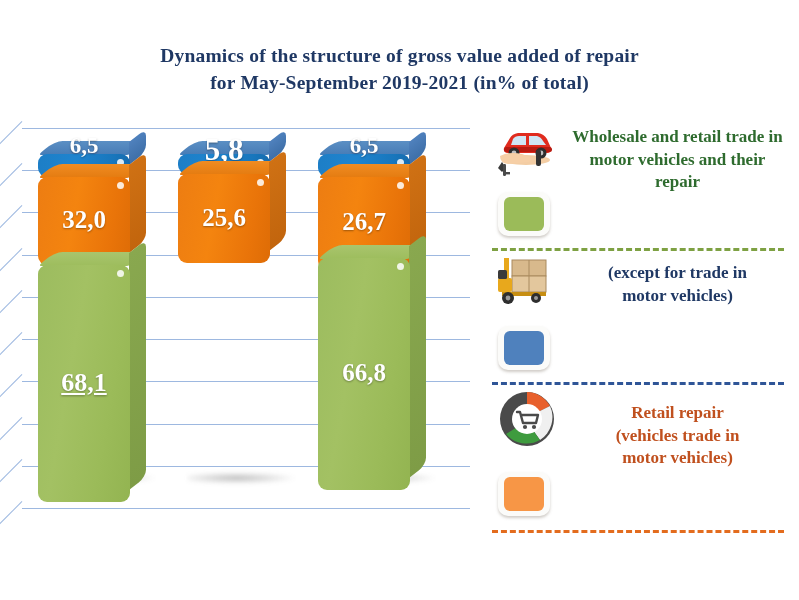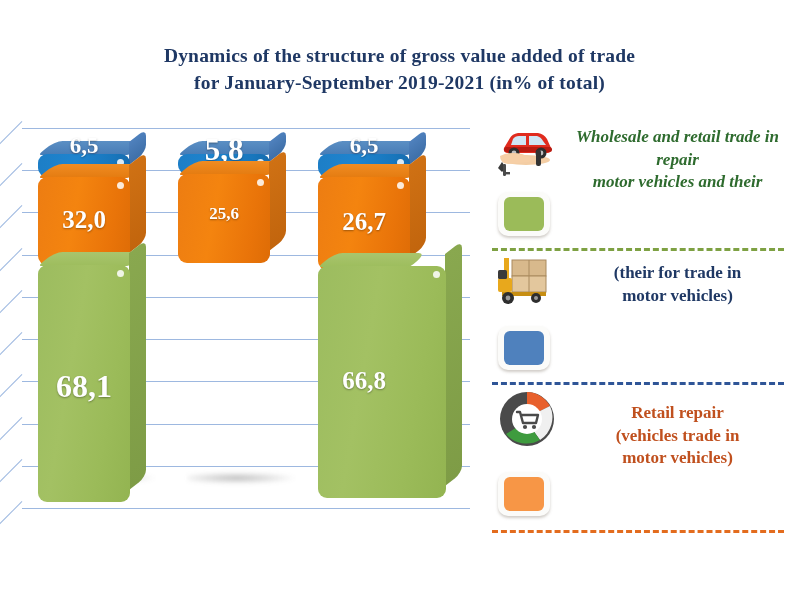--- a/index.html
+++ b/index.html
@@ -128,22 +128,22 @@
     position:absolute;left:8px;width:292px;height:0;
     border-top:3px dashed #cfa36a;
   }
 </style>
 </head>
 <body>
 
 <div id="root">
 
   <div class="title">
-    <span class="line">Dynamics of the structure of gross value added of trade</span>
-    <span class="line">for January-September  2019-2021 (in% of total)</span>
+    <span class="line">Dynamics of the structure of gross value added of repair</span>
+    <span class="line">for May-September  2019-2021 (in% of total)</span>
   </div>
 
   <div class="plot">
     <div class="grid-wall" id="gridwall">
         <div class="gline" style="top: 8px;"></div>
         <div class="dline" style="top: 25px;"></div>
         <div class="gline" style="top: 50.2222px;"></div>
         <div class="dline" style="top: 67.2222px;"></div>
         <div class="gline" style="top: 92.4444px;"></div>
         <div class="dline" style="top: 109.444px;"></div>
@@ -163,21 +163,21 @@
         <div class="dline" style="top: 405px;"></div>
       </div>
     <div class="bars" id="bars">
         <div class="bar" style="left: 38px; height: 348px;">
           <div class="barshadow"></div>
           <div class="seg c-green" style="height: 236.988px; bottom: 0px; z-index: 10;">
             <div class="topf"></div>
             <div class="side"></div>
             <div class="face"></div>
             <div class="spec"></div>
-            <div class="lbl" style="font-size: 32px; top: 104.494px; z-index: 20;">68,1</div>
+            <div class="lbl" style="font-size: 26px; top: 104.494px; z-index: 20; text-decoration: underline;">68,1</div>
           </div>
           <div class="seg c-orange" style="height: 88.392px; bottom: 236.988px; z-index: 9;">
             <div class="topf"></div>
             <div class="side"></div>
             <div class="face"></div>
             <div class="spec"></div>
             <div class="lbl" style="font-size: 25px; top: 30.196px; z-index: 20;">32,0</div>
           </div>
           <div class="seg c-blue" style="height: 22.62px; bottom: 325.38px; z-index: 8;">
             <div class="topf"></div>
@@ -187,33 +187,33 @@
             <div class="lbl" style="font-size: 23px; top: -20px; z-index: 20;">6,5</div>
           </div>
         </div>
         <div class="bar" style="left: 178px; height: 348px;">
           <div class="barshadow"></div>
           <div class="seg c-orange" style="height: 89.088px; bottom: 238.728px; z-index: 9;">
             <div class="topf"></div>
             <div class="side"></div>
             <div class="face"></div>
             <div class="spec"></div>
-            <div class="lbl" style="font-size: 17px; top: 30.544px; z-index: 20;">25,6</div>
+            <div class="lbl" style="font-size: 25px; top: 30.544px; z-index: 20;">25,6</div>
           </div>
           <div class="seg c-blue" style="height: 20.184px; bottom: 327.816px; z-index: 8;">
             <div class="topf"></div>
             <div class="side"></div>
             <div class="face"></div>
             <div class="spec"></div>
             <div class="lbl" style="font-size: 31px; top: -20px; z-index: 20;">5,8</div>
           </div>
         </div>
         <div class="bar" style="left: 318px; height: 348px;">
           <div class="barshadow"></div>
-          <div class="seg c-green" style="height: 232.464px; bottom: 4px; z-index: 10; padding-left: 36px;">
+          <div class="seg c-green" style="height: 232.464px; bottom: 12px; z-index: 10;">
             <div class="topf"></div>
             <div class="side"></div>
             <div class="face"></div>
             <div class="spec"></div>
             <div class="lbl" style="font-size: 25px; top: 102.232px; z-index: 20;">66,8</div>
           </div>
           <div class="seg c-orange" style="height: 92.916px; bottom: 232.464px; z-index: 9; text-decoration: underline;">
             <div class="topf"></div>
             <div class="side"></div>
             <div class="face"></div>
@@ -245,24 +245,24 @@
             <circle cx="45" cy="33" r="2.4" fill="#BFBFBF"></circle>
             <path d="M4 36 Q14 31 26 34 L34 37 Q36 40 33 42 L12 44 Q4 43 4 36 Z" fill="#F6CFA6"></path>
             <rect x="40" y="30" width="5" height="16" rx="2" fill="#333"></rect>
             <path d="M6 42 L10 48 L6 52 L2 48 Z" fill="#3A3A3A"></path>
             <rect x="7" y="44" width="3" height="12" rx="1.2" fill="#4A4A4A"></rect>
             <rect x="9" y="52" width="5" height="2.4" fill="#4A4A4A"></rect>
           </svg></div>
         <div class="lg-swatch" style="top: 72px;">
           <i style="background: rgb(155, 187, 89);"></i>
         </div>
-        <div class="lg-text" style="top: 6px; color: rgb(46, 107, 46); font-style: italic;">
+        <div class="lg-text" style="top: 6px; color: rgb(46, 107, 46);">
           <div>Wholesale and retail trade in</div>
+          <div>motor vehicles and their</div>
           <div>repair</div>
-          <div>motor vehicles and their</div>
         </div>
       </div>
       <div class="lg-divider" style="top: 128px; border-top-color: rgb(126, 161, 67);"></div>
       <div class="lgitem" style="top: 132px;">
         <div class="lg-icon"><svg width="62" height="62" viewBox="0 0 62 62">
             <rect x="16" y="8" width="34" height="16" fill="#D8B98C" stroke="#A98A5E" stroke-width="1"></rect>
             <line x1="33" y1="8" x2="33" y2="24" stroke="#A98A5E" stroke-width="1"></line>
             <rect x="16" y="24" width="34" height="16" fill="#E3C79D" stroke="#A98A5E" stroke-width="1"></rect>
             <line x1="33" y1="24" x2="33" y2="40" stroke="#A98A5E" stroke-width="1"></line>
             <rect x="8" y="6" width="5" height="38" fill="#E8A81C"></rect>
@@ -271,21 +271,21 @@
             <rect x="6" y="40" width="44" height="4" fill="#C78E12"></rect>
             <circle cx="12" cy="46" r="6" fill="#2E2E2E"></circle>
             <circle cx="12" cy="46" r="2.4" fill="#9A9A9A"></circle>
             <circle cx="40" cy="46" r="5" fill="#2E2E2E"></circle>
             <circle cx="40" cy="46" r="2" fill="#9A9A9A"></circle>
           </svg></div>
         <div class="lg-swatch" style="top: 74px;">
           <i style="background: rgb(79, 129, 189);"></i>
         </div>
         <div class="lg-text" style="top: 10px; color: rgb(31, 56, 100);">
-          <div>(their for trade in</div>
+          <div>(except for trade in</div>
           <div>motor vehicles)</div>
         </div>
       </div>
       <div class="lg-divider" style="top: 262px; border-top-color: rgb(47, 85, 151);"></div>
       <div class="lgitem" style="top: 268px;">
         <div class="lg-icon"><svg width="62" height="62" viewBox="0 0 62 62">
             <circle cx="31" cy="31" r="27" fill="#4A4A4A"></circle>
             <path d="M31 4 A27 27 0 0 1 54 18 L36 27 A8 8 0 0 0 31 22 Z" fill="#E8602C"></path>
             <path d="M54 18 A27 27 0 0 1 44 52 L34 38 A8 8 0 0 0 36 27 Z" fill="#F0F0F0"></path>
             <path d="M44 52 A27 27 0 0 1 10 46 L26 36 A8 8 0 0 0 34 38 Z" fill="#3E9B3E"></path>

